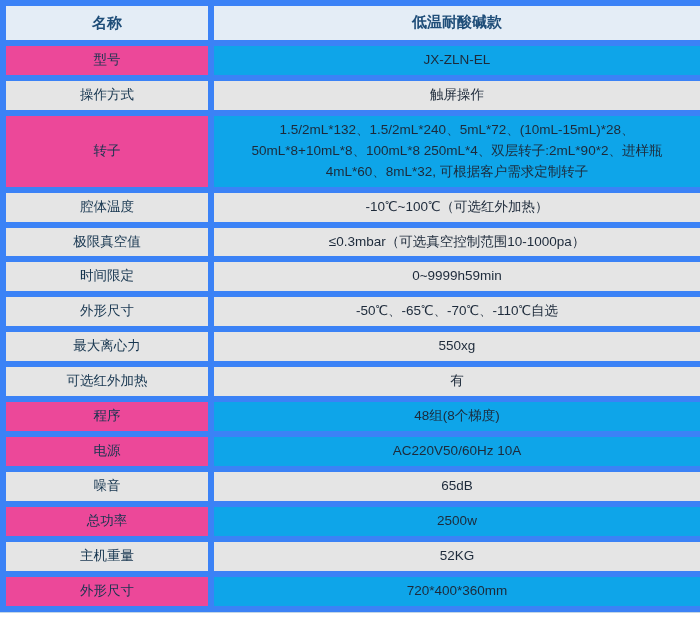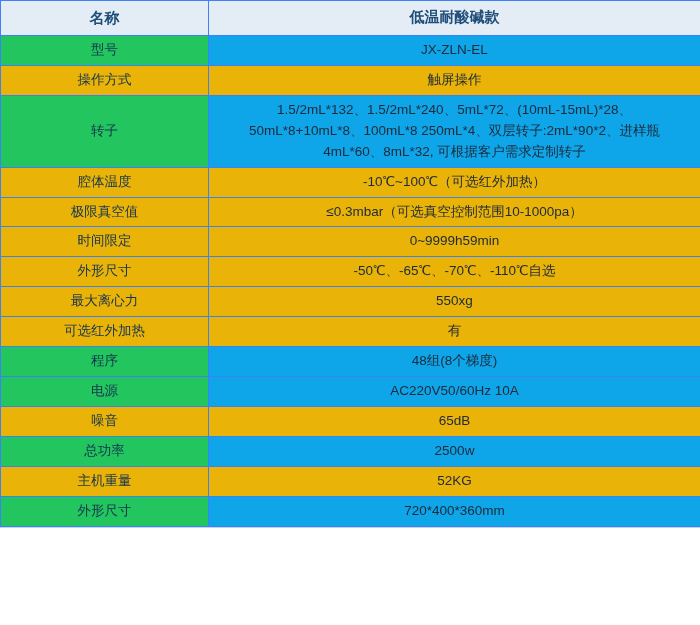--- a/index.html
+++ b/index.html
@@ -21,43 +21,43 @@
   }
   .spec-table col.c1 { width: 208px; }
   .spec-table col.c2 { width: 492px; }
 
   .spec-table td {
     text-align: center;
     vertical-align: middle;
     font-size: 13.5px;
     line-height: 1.55;
     padding: 4px 6px;
-    border: 1px solid #3b82f6;
+    border: 6px solid #3b82f6;
     color: #1d2a3a;
   }
   
   tr.header-row td {
     background: #e9f0f7;
     font-weight: bold;
     font-size: 15px;
     color: #1f4e79;
     height: 28px;
     padding: 3px 6px;
   }
   tr.header-row td.name-cell { background: #e4edf6; }
   tr.header-row td.value-cell { background: #e4edf6; font-family: Liberation Serif, serif; }
 
   
-  tr.band-a td { background: #eab308; }
+  tr.band-a td { background: #e5e5e5; }
   tr.band-b td { background: #0ea5e9; }
 
   td.name-cell {
     color: #16354f;
   }
-  tr.band-b td.name-cell { background: #22c55e; }
+  tr.band-b td.name-cell { background: #ec4899; }
 
   .rotor-line {
     display: block;
     white-space: nowrap;
   }
   .rotor-cell {
     padding-top: 6px;
     padding-bottom: 6px;
     line-height: 1.95;
     font-size: 13px;

